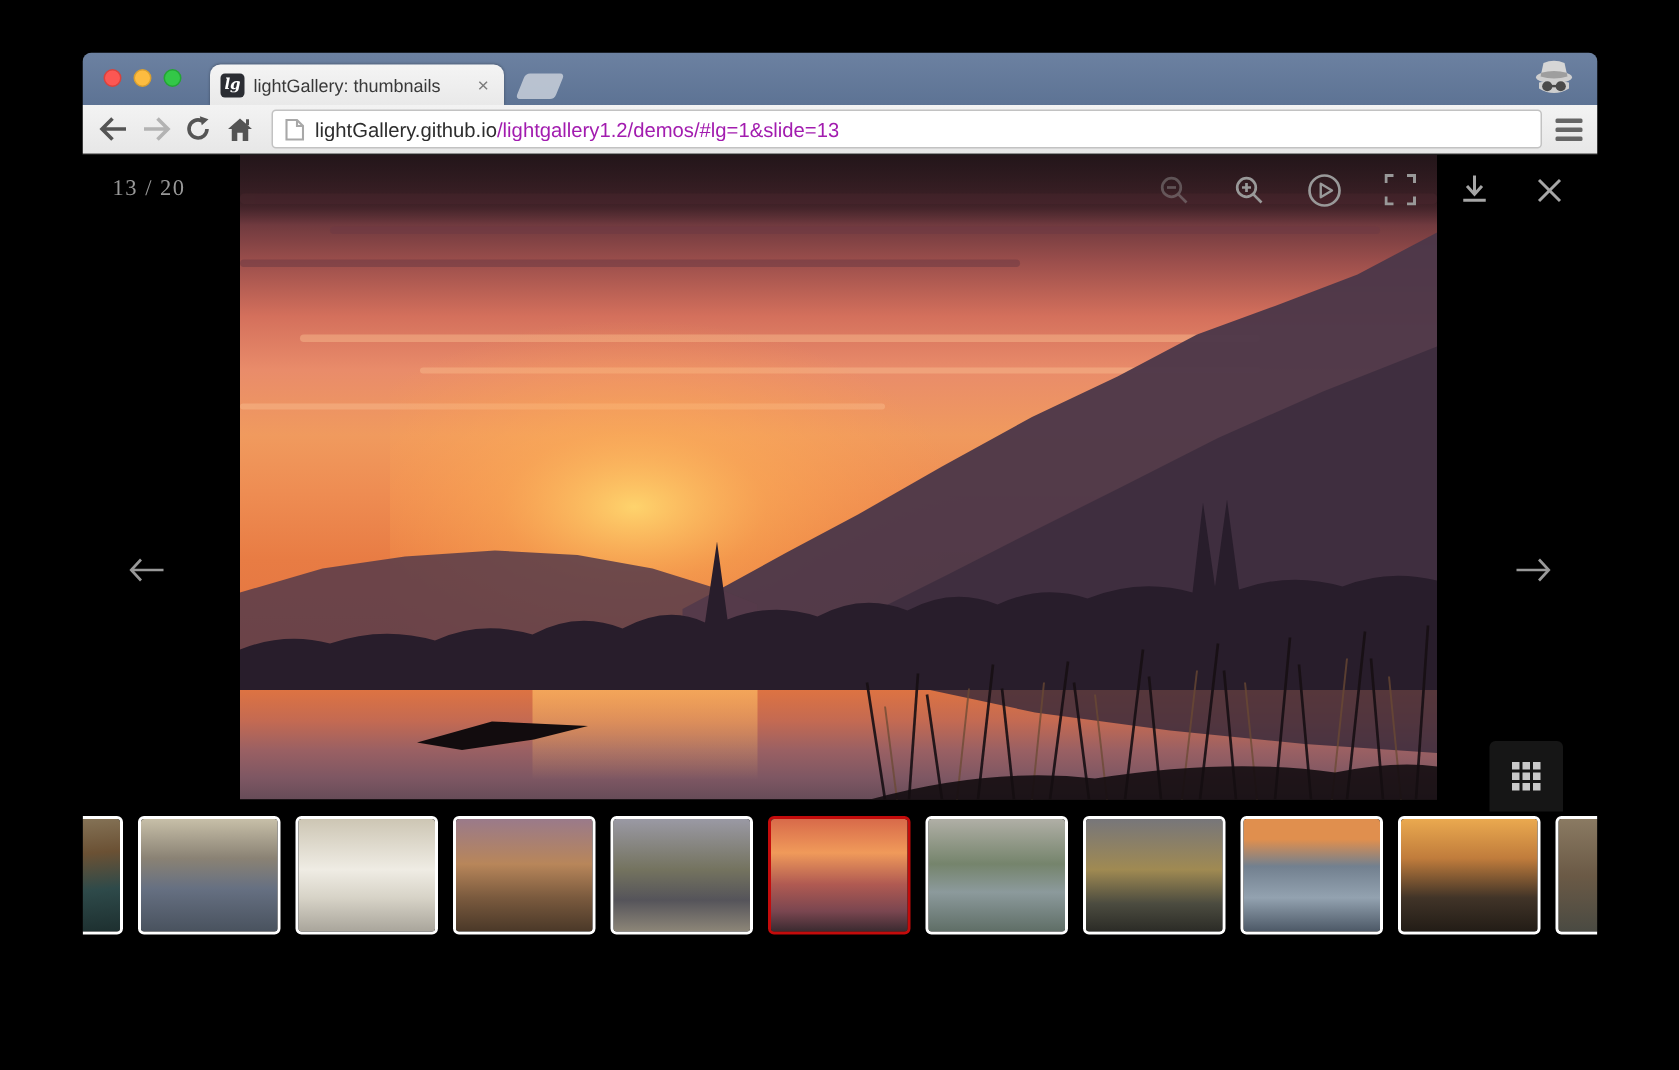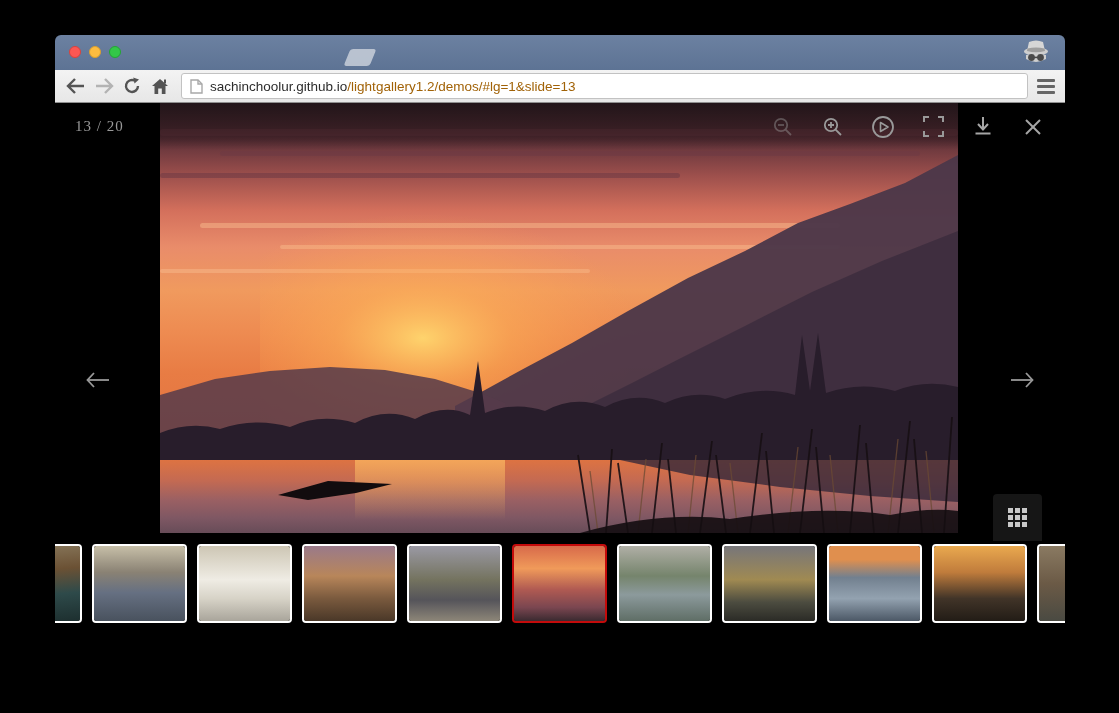--- a/index.html
+++ b/index.html
@@ -42,21 +42,21 @@
              background:linear-gradient(#f3f3f3,#e7e7e7);
              border-bottom:1px solid #8f8f8f;
              display:flex; align-items:center; padding:0 8px; }
   .navbtn { width:26px; height:26px; display:flex; align-items:center;
             justify-content:center; margin-right:2px; }
   .urlbar { flex:1; height:26px; background:#fff; border:1px solid #c2c2c2;
             border-radius:3px; margin:0 7px 0 6px; display:flex; align-items:center;
             padding:0 8px; }
   .url-text { font-size:13.5px; white-space:nowrap; overflow:hidden; }
   .url-host { color:#2d2d2d; }
-  .url-path { color:#a16207; }
+  .url-path { color:#a21caf; }
   .menu-icon { width:22px; display:flex; flex-direction:column; gap:3px; padding:2px; }
   .menu-icon span { display:block; height:3px; background:#666; border-radius:1px; }
 
   
   .gallery { position:relative; height:529px; background:#000; overflow:hidden; }
 
   .main-image { position:absolute; left:105px; top:0; width:798px; height:430px; }
 
   .lg-topbar { position:absolute; left:0; top:0; right:0; height:47px;
                background:linear-gradient(rgba(0,0,0,.5),rgba(0,0,0,.32) 70%,rgba(0,0,0,0));
@@ -109,20 +109,25 @@
 <div class="stage">
   <div class="window">
 
     <div class="titlebar">
       <div class="lights">
         <span class="light red"></span>
         <span class="light yellow"></span>
         <span class="light green"></span>
       </div>
 
+      <div class="tab">
+        <span class="favicon">lg</span>
+        <span class="tab-title">lightGallery: thumbnails</span>
+        <span class="tab-close">×</span>
+      </div>
       <div class="newtab"></div>
 
       <div class="spy">
         <svg width="40" height="31" viewBox="0 0 40 31">
           <ellipse cx="20" cy="14.5" rx="12" ry="4" fill="#cfcfcf"></ellipse>
           <path d="M11 14 L13 5 Q20 2 27 5 L29 14 Z" fill="#d6d6d6"></path>
           <path d="M11.5 11.5 Q20 9.3 28.5 11.5 L29 14 Q20 16.5 11 14 Z" fill="#9e9e9e"></path>
           <path d="M10 18 Q20 15.5 30 18 L30 22 Q20 28 10 22 Z" fill="#cfcfcf"></path>
           <circle cx="15.5" cy="20.5" r="3.4" fill="#4a4a4a"></circle>
           <circle cx="24.5" cy="20.5" r="3.4" fill="#4a4a4a"></circle>
@@ -154,21 +159,21 @@
           <rect x="13" y="1.5" width="2" height="4" fill="#545454"></rect>
         </svg>
       </div>
 
       <div class="urlbar">
         <svg width="13" height="15" viewBox="0 0 13 15" style="margin-right:7px;flex:0 0 auto">
           <path d="M1 1 H8 L12 5 V14 H1 Z" fill="#fff" stroke="#a8a8a8" stroke-width="1.4"></path>
           <path d="M8 1 V5 H12" fill="none" stroke="#a8a8a8" stroke-width="1.4"></path>
         </svg>
         <div class="url-text">
-          <span class="url-host">sachinchoolur.github.io</span><span class="url-path">/lightgallery1.2/demos/#lg=1&amp;slide=13</span>
+          <span class="url-host">lightGallery.github.io</span><span class="url-path">/lightgallery1.2/demos/#lg=1&amp;slide=13</span>
         </div>
       </div>
 
       <div class="menu-icon">
         <span></span>
           <span></span>
           <span></span>
       </div>
     </div>
 

